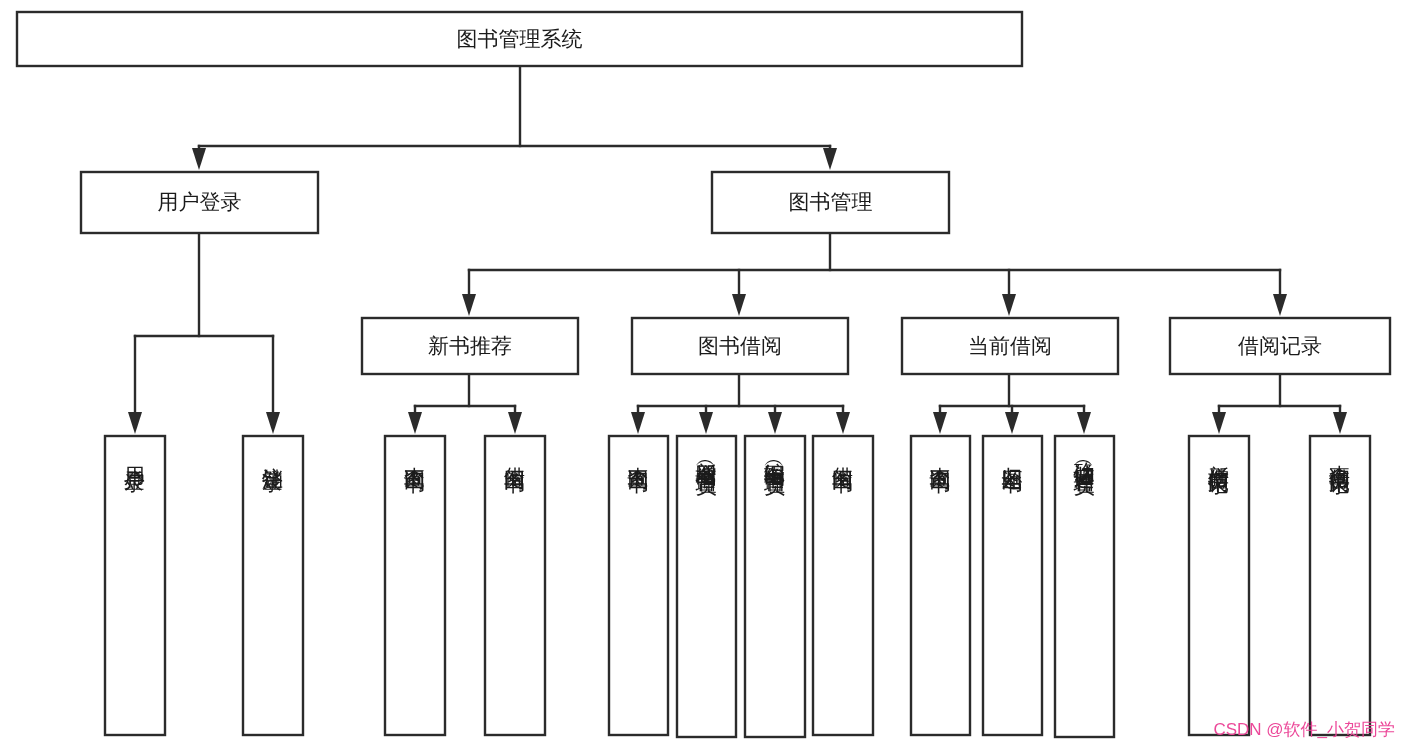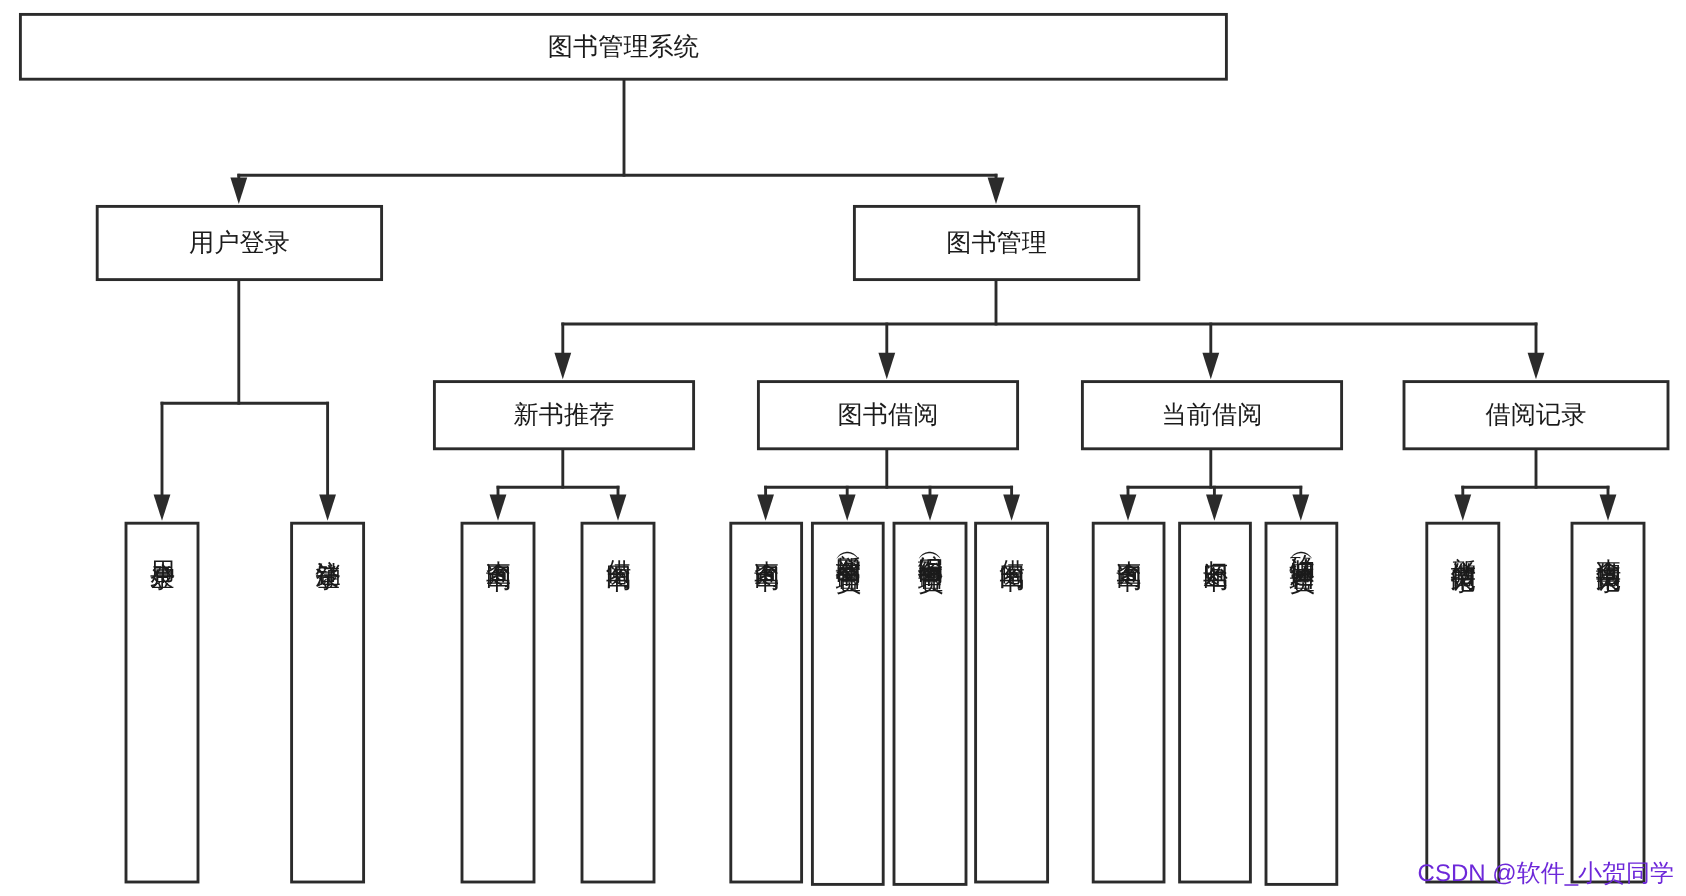--- a/index.html
+++ b/index.html
@@ -56,22 +56,22 @@
     text-orientation: upright;
     letter-spacing: 2px;
     dominant-baseline: central;
     text-anchor: middle;
   }
   .watermark {
     position: absolute;
     right: 10px;
     bottom: 6px;
     font-family: "Liberation Sans", "DejaVu Sans", sans-serif;
-    font-size: 20px;
-    color: #6d28d9;
+    font-size: 17px;
+    color: #ec4899;
     white-space: nowrap;
     user-select: none;
   }
 </style>
 </head>
 <body>
 
 <div id="diagram-root">
   <svg id="tree-svg" viewBox="0 0 1405 747" xmlns="http://www.w3.org/2000/svg">
     <g id="connector-layer">

